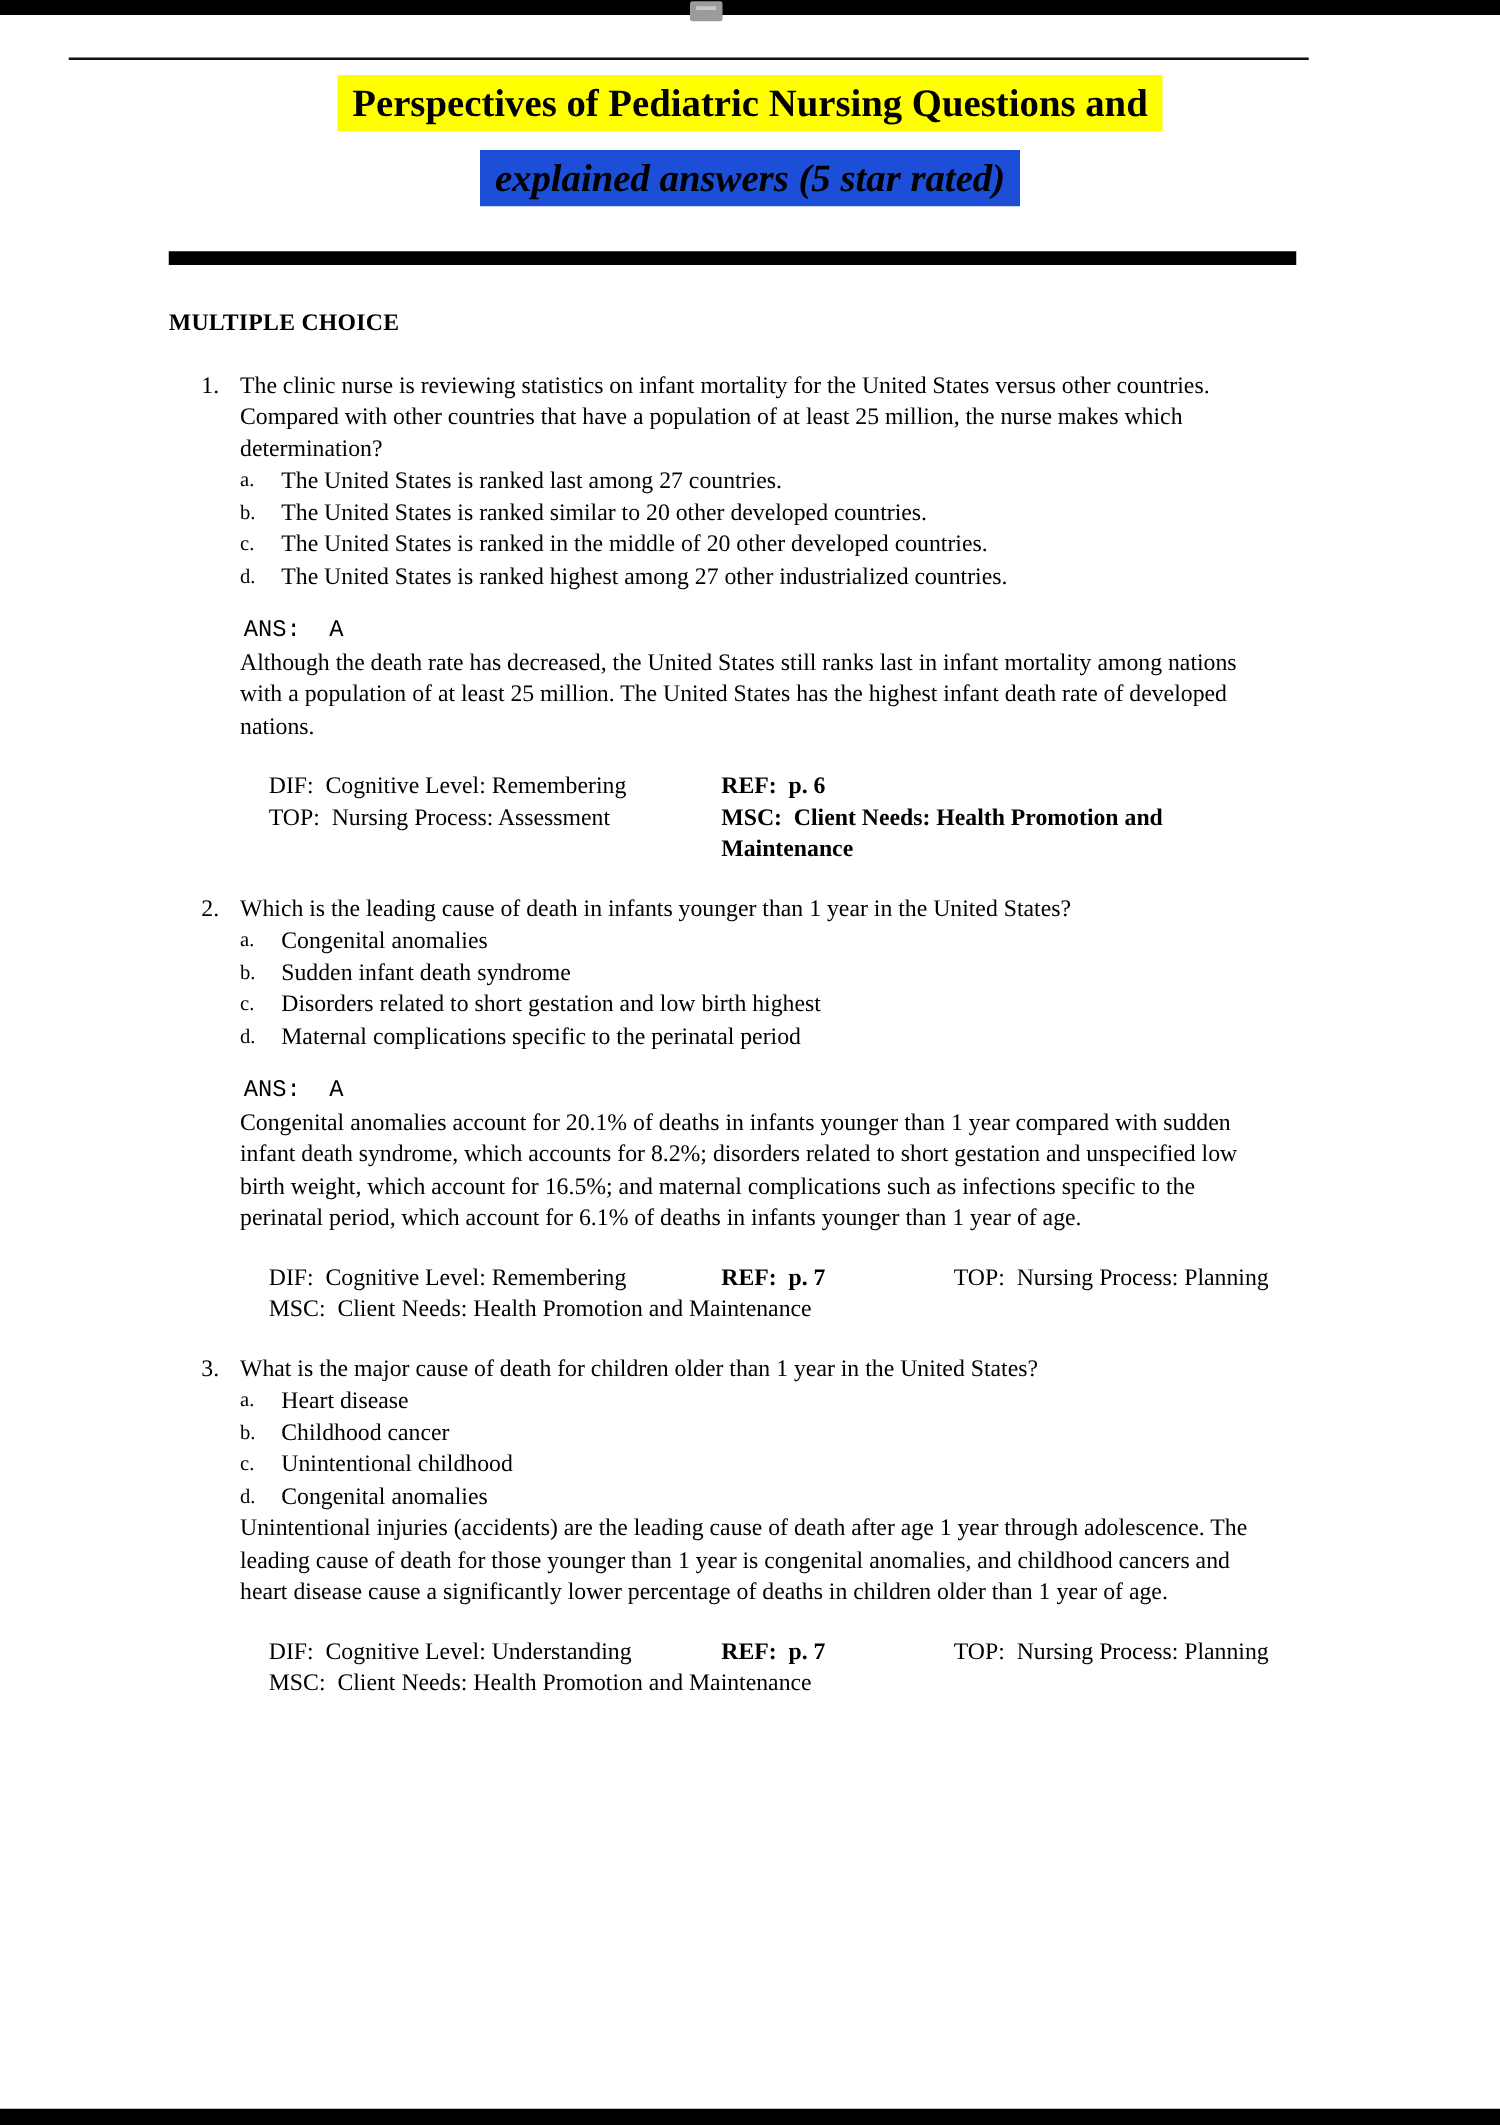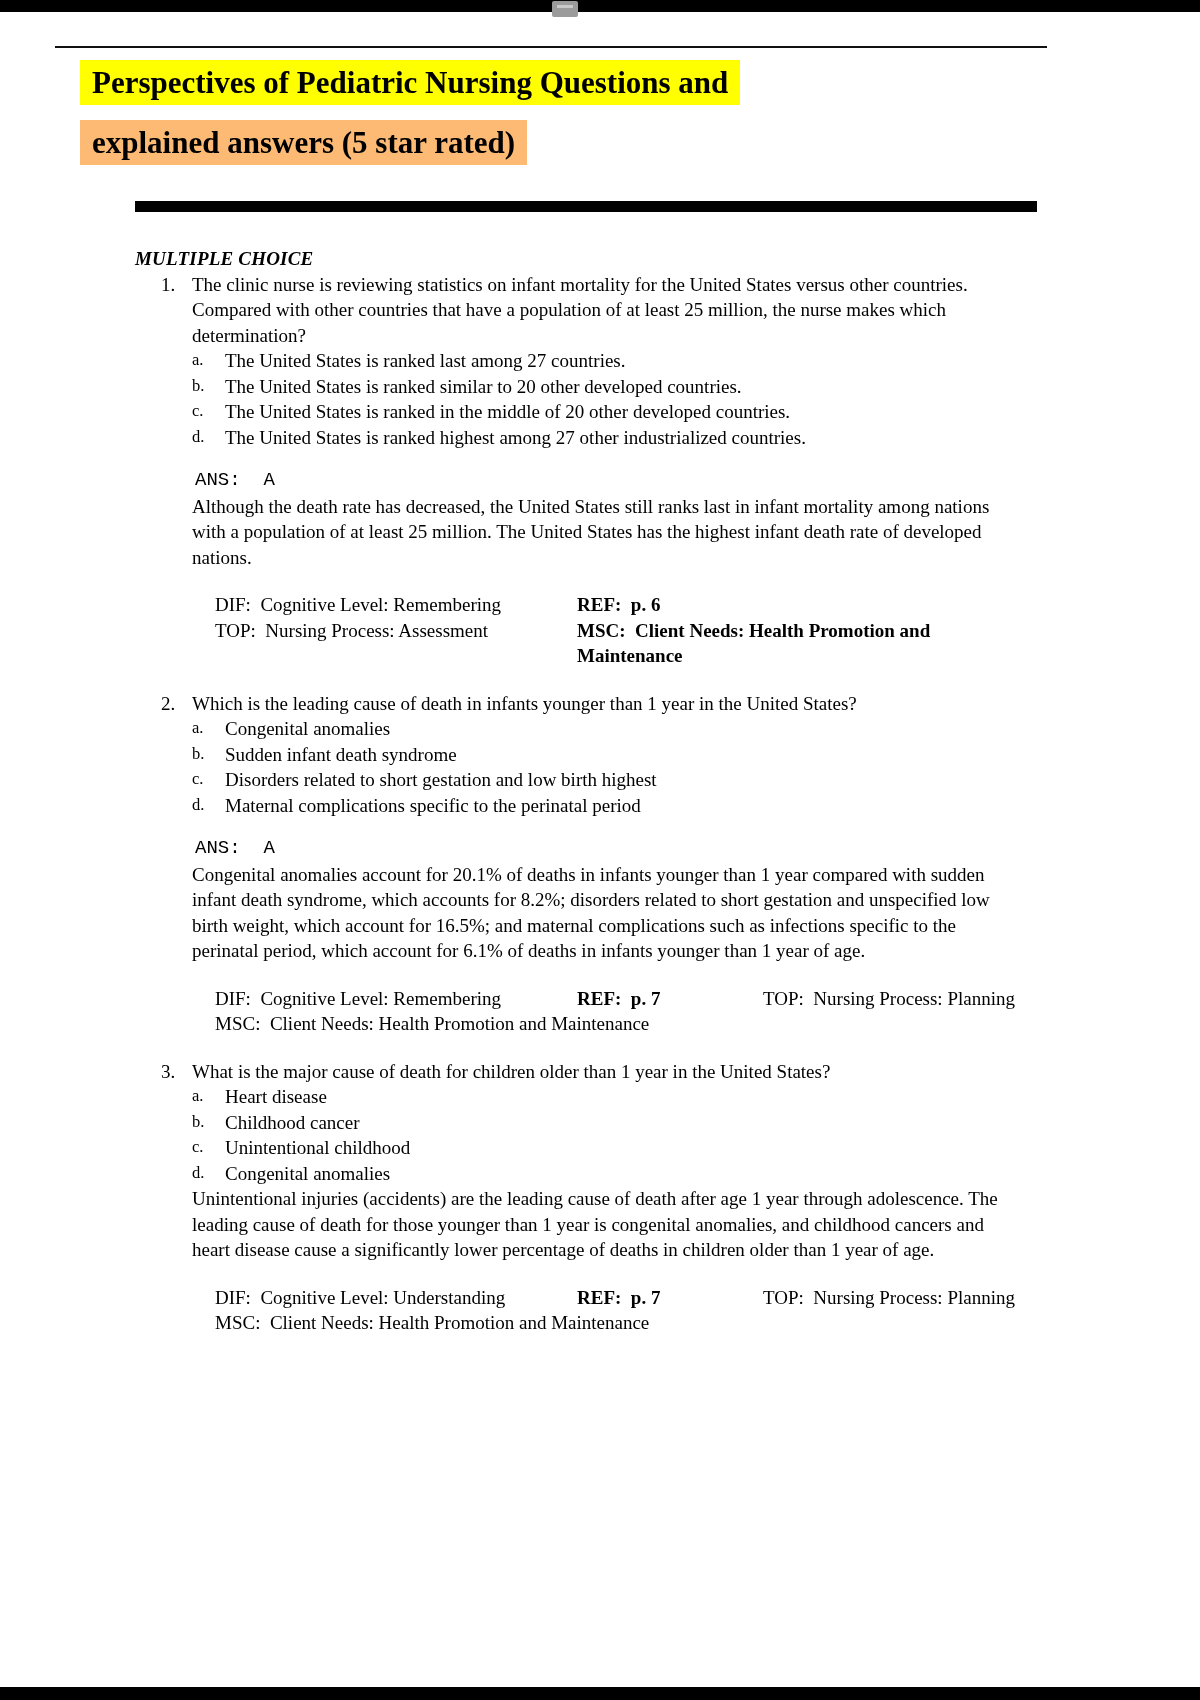--- a/index.html
+++ b/index.html
@@ -11,26 +11,26 @@
   .top-bar { position:absolute; top:0; left:0; width:100%; height:12px; background:#000; }
   .bottom-bar { position:absolute; bottom:0; left:0; width:100%; height:13px; background:#000; }
   .page-icon {
     position:absolute; top:1px; left:552px; width:26px; height:16px;
     background:#9b9b9b; border-radius:2px;
   }
   .page-icon:after {
     content:""; position:absolute; left:5px; top:4px; width:16px; height:3px; background:#c9c9c9;
   }
   .top-rule { position:absolute; top:46px; left:55px; width:992px; height:2px; background:#111; }
-  .title-wrap { position:absolute; top:66px; left:80px; width:1040px; }
+  .title-wrap { position:absolute; top:66px; left:80px; width:1040px; text-align:center; }
   .title-line { font-size:31px; font-weight:bold; line-height:34px; margin-bottom:26px; }
   .hl { padding:5px 12px; }
   .thick-bar { position:absolute; top:201px; left:135px; width:902px; height:11px; background:#000; }
   .content { position:absolute; top:246px; left:135px; width:905px; font-size:19px; line-height:25.5px; }
-  .section-heading { font-weight:bold; letter-spacing:0.2px;font-style:italic; }
+  .section-heading { font-weight:bold; margin-bottom:24px; letter-spacing:0.2px; }
   .question { display:flex; margin-bottom:22px; }
   .q-num { width:57px; padding-left:26px; flex:none; }
   .q-body { flex:1; max-width:825px; }
   .opt { display:flex; }
   .opt-letter { width:33px; flex:none; font-size:16.5px; position:relative; top:-1px; }
   .opt-text { flex:1; }
   .q-answer { margin-top:18px; padding-left:3px; white-space:pre-wrap;font-family:Liberation Mono, monospace; }
   .q-rationale { }
   .q-meta { margin-top:22px; padding-left:3px;margin-left:20px; }
   .meta-row { display:flex; }
@@ -44,21 +44,21 @@
 
 <div class="top-bar" style="background: rgb(0, 0, 0);"></div>
 <div class="page-icon" style="background: rgb(155, 155, 155);"></div>
 <div class="top-rule"></div>
 
 <div class="title-wrap">
   <div class="title-line">
     <span class="hl" style="background: rgb(255, 255, 0);">Perspectives of Pediatric Nursing Questions and</span>
   </div>
   <div class="title-line">
-    <span class="hl" style="background: #fdba74;">explained answers (5 star rated)</span>
+    <span class="hl" style="background: #1d4ed8; font-style: italic;">explained answers (5 star rated)</span>
   </div>
 </div>
 
 <div class="thick-bar" style="background: rgb(0, 0, 0);"></div>
 
 <div class="content">
   <div class="section-heading">MULTIPLE CHOICE</div>
   <div>
   <div class="question">
     <div class="q-num">1.</div>

